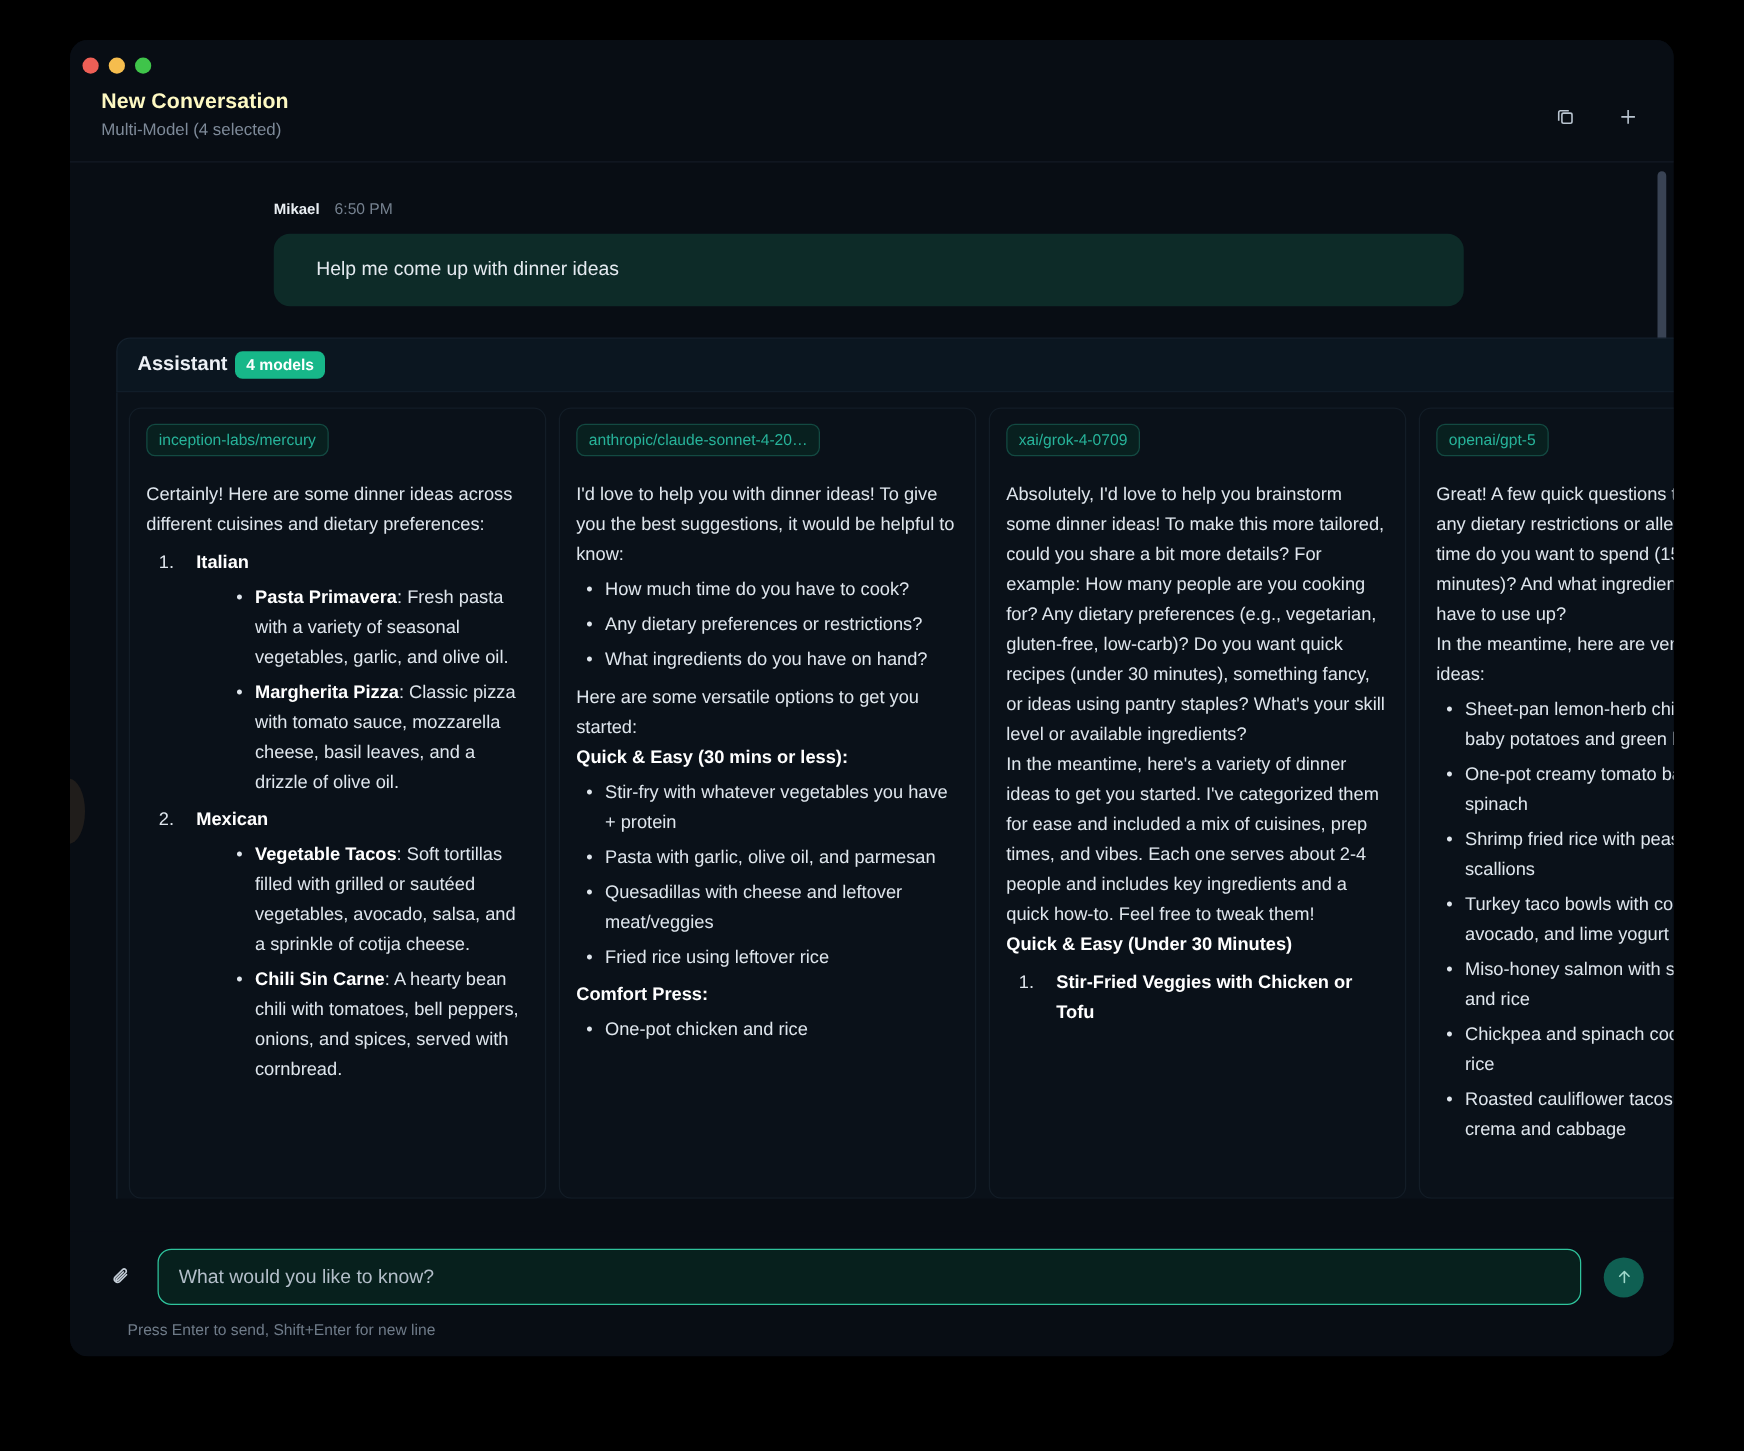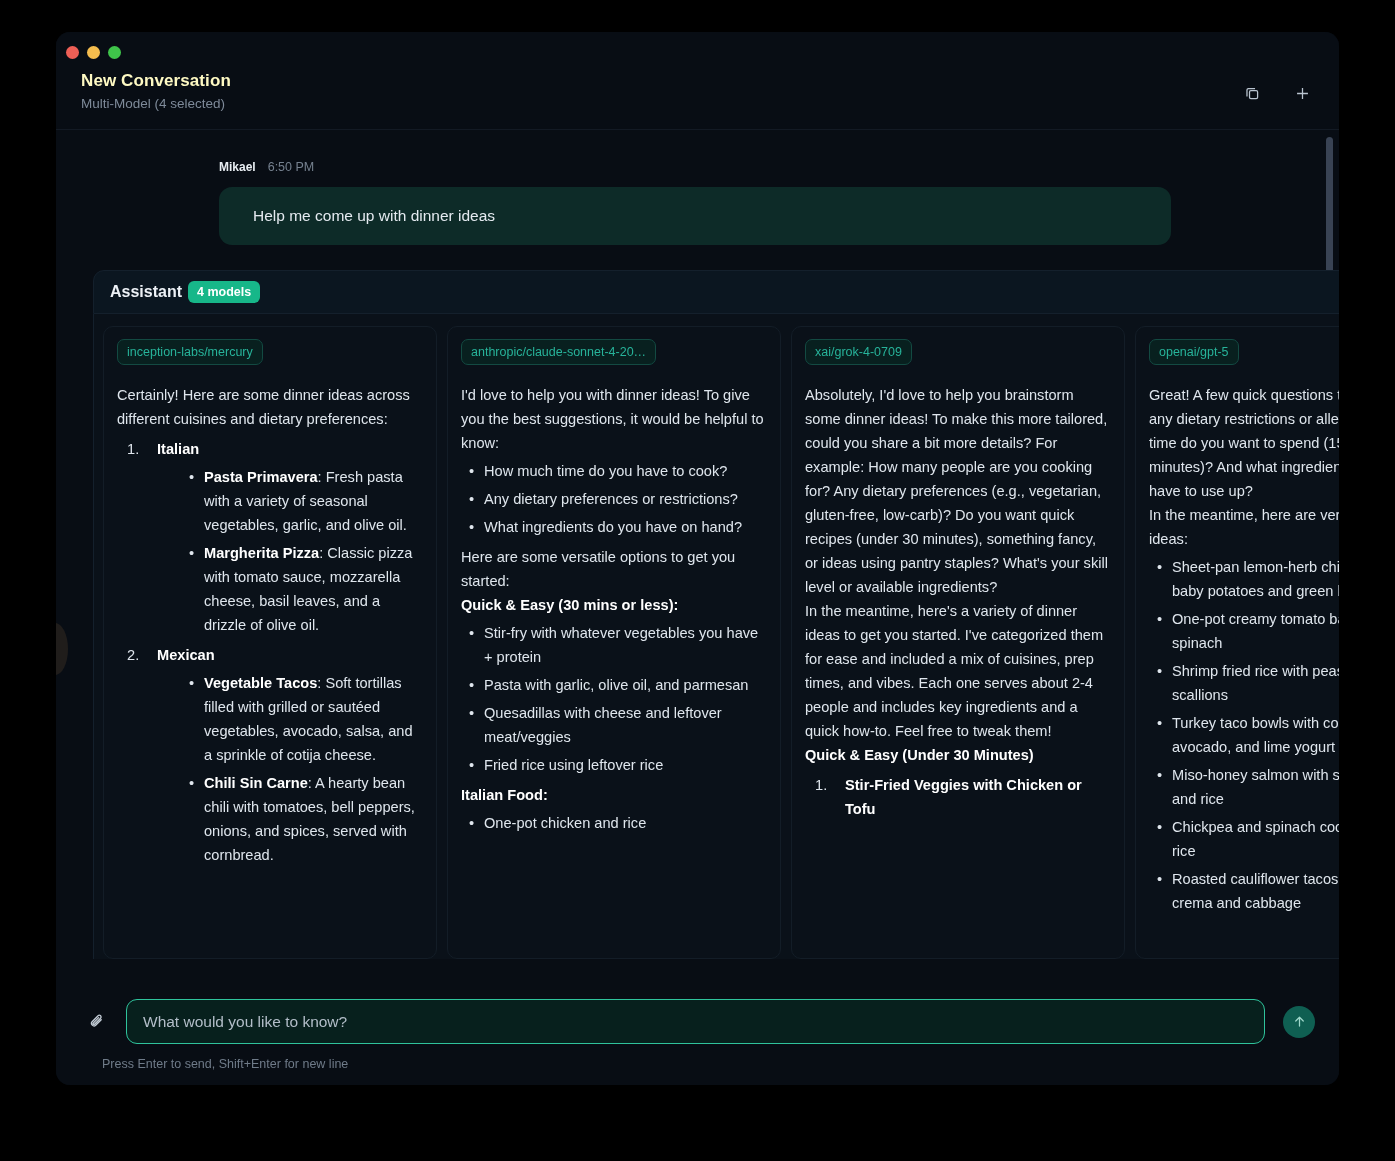--- a/index.html
+++ b/index.html
@@ -323,21 +323,21 @@
               <div class="spacer-sm"></div>
               <p>Here are some versatile options to get you started:</p>
               <p class="md-head">Quick &amp; Easy (30 mins or less):</p>
               <ul class="md-ul">
                 <li>Stir-fry with whatever vegetables you have + protein</li>
                 <li>Pasta with garlic, olive oil, and parmesan</li>
                 <li>Quesadillas with cheese and leftover meat/veggies</li>
                 <li>Fried rice using leftover rice</li>
               </ul>
               <div class="spacer-sm"></div>
-              <p class="md-head">Italian Food:</p>
+              <p class="md-head">Comfort Press:</p>
               <ul class="md-ul">
                 <li>One-pot chicken and rice</li>
               </ul>
             </div>
           </div>
 
           <div class="model-card">
             <span class="model-chip">xai/grok-4-0709</span>
             <div class="model-body">
               <p>Absolutely, I'd love to help you brainstorm some dinner ideas! To make this more tailored, could you share a bit more details? For example: How many people are you cooking for? Any dietary preferences (e.g., vegetarian, gluten-free, low-carb)? Do you want quick recipes (under 30 minutes), something fancy, or ideas using pantry staples? What's your skill level or available ingredients?</p>

